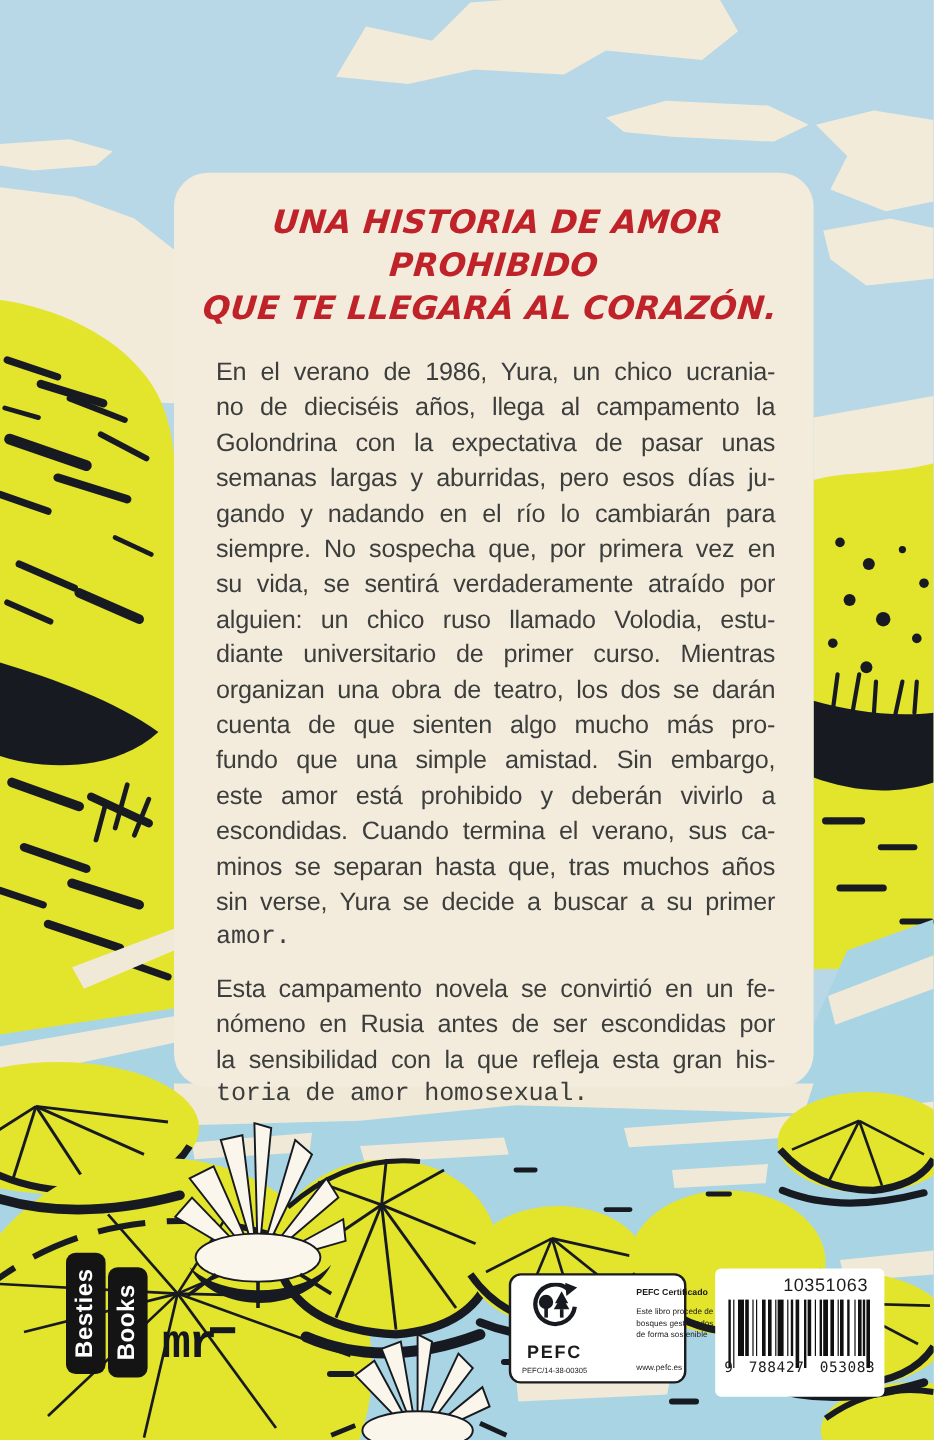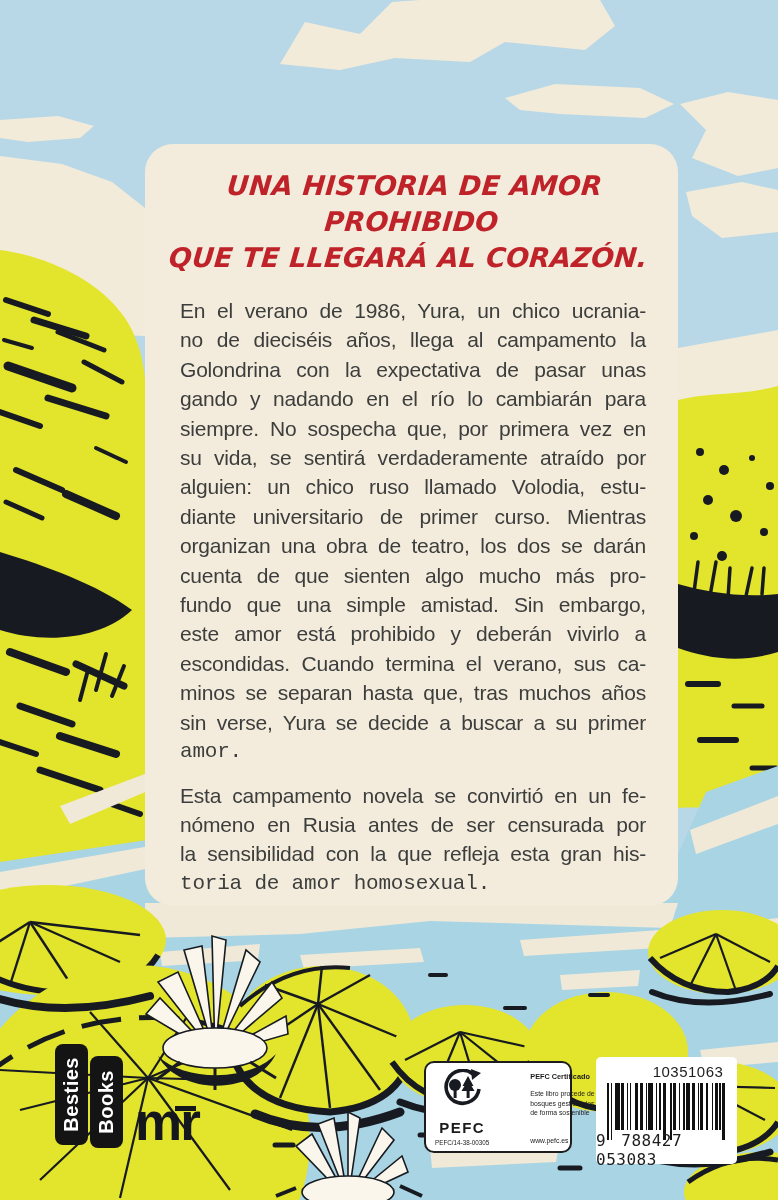--- a/index.html
+++ b/index.html
@@ -33,21 +33,21 @@
     display:flex; align-items:center; justify-content:center;
   }
   .vbadge span {
     writing-mode:vertical-rl; transform:rotate(180deg);
     color:#ffffff; font-weight:bold; font-size:20px; letter-spacing:0.5px;
   }
   #besties { left:55px; top:1044px; width:33px; height:101px; }
   #books   { left:90px; top:1056px; width:33px; height:92px; }
 
   #mr { position:absolute; left:135px; top:1099px; width:72px; height:50px; z-index:3; color:#14171c; }
-  #mr .mr-text { font-size:53px; font-weight:bold; letter-spacing:-2px; line-height:46px; }
+  #mr .mr-text { font-size:40px; font-weight:bold; letter-spacing:-2px; line-height:46px;font-family:Liberation Mono, monospace; }
   #mr .mr-bar { position:absolute; left:40px; top:7px; width:21px; height:5px; background:#14171c; }
 
   
   #pefc {
     position:absolute; left:424px; top:1061px; width:148px; height:92px;
     background:#ffffff; border:2px solid #1c1c1c; border-radius:10px;
     box-sizing:border-box; display:flex; padding:6px 9px 5px 9px; gap:9px; z-index:3;
     color:#1b1b1b;
   }
   .pefc-left { width:60px; display:flex; flex-direction:column; align-items:center; }
@@ -64,21 +64,21 @@
     background:#ffffff; border-radius:5px; z-index:3;
     display:flex; flex-direction:column; align-items:center;
     padding-top:6px; box-sizing:border-box; color:#1d1d1d;
   }
   .bc-number { font-size:15px; letter-spacing:0.5px;margin-left:43px; }
   .bc-bars { margin-top:3px; height:58px; display:flex; align-items:flex-start; }
   .bc-bars div { background:#101010; height:47px; }
   .bc-bars div.sp { background:transparent; }
   .bc-bars div.tall { height:57px; }
   .bc-isbn {
-    font-family:"DejaVu Sans Mono", monospace; font-size:16px;
+    font-family:"DejaVu Sans Mono", monospace; font-size:12px;
     margin-top:-9px; letter-spacing:0.5px; word-spacing:5px;
   }
 </style>
 </head>
 <body>
 
 <div id="page">
 
   <svg id="bg" width="778" height="1200" viewBox="0 0 778 1200">
 
@@ -299,36 +299,37 @@
 
   <div id="panel">
     <div id="headline">
       <div>UNA HISTORIA DE AMOR PROHIBIDO</div>
       <div>QUE TE LLEGARÁ AL CORAZÓN.</div>
     </div>
     <div id="body">
       <div class="bl">En el verano de 1986, Yura, un chico ucrania-</div>
       <div class="bl">no de dieciséis años, llega al campamento la</div>
       <div class="bl">Golondrina con la expectativa de pasar unas</div>
+      <div class="bl">semanas largas y aburridas, pero esos días ju-</div>
       <div class="bl">gando y nadando en el río lo cambiarán para</div>
       <div class="bl">siempre. No sospecha que, por primera vez en</div>
       <div class="bl">su vida, se sentirá verdaderamente atraído por</div>
       <div class="bl">alguien: un chico ruso llamado Volodia, estu-</div>
       <div class="bl">diante universitario de primer curso. Mientras</div>
       <div class="bl">organizan una obra de teatro, los dos se darán</div>
       <div class="bl">cuenta de que sienten algo mucho más pro-</div>
       <div class="bl">fundo que una simple amistad. Sin embargo,</div>
       <div class="bl">este amor está prohibido y deberán vivirlo a</div>
       <div class="bl">escondidas. Cuando termina el verano, sus ca-</div>
       <div class="bl">minos se separan hasta que, tras muchos años</div>
       <div class="bl">sin verse, Yura se decide a buscar a su primer</div>
       <div class="bl end">amor.</div>
       <div class="pgap"></div>
       <div class="bl">Esta campamento novela se convirtió en un fe-</div>
-      <div class="bl">nómeno en Rusia antes de ser censurada por</div>
+      <div class="bl">nómeno en Rusia antes de ser escondidas por</div>
       <div class="bl">la sensibilidad con la que refleja esta gran his-</div>
       <div class="bl end">toria de amor homosexual.</div>
     </div>
   </div>
 
   <div id="besties" class="vbadge">
     <span>Besties</span>
   </div>
   <div id="books" class="vbadge">
     <span>Books</span>

